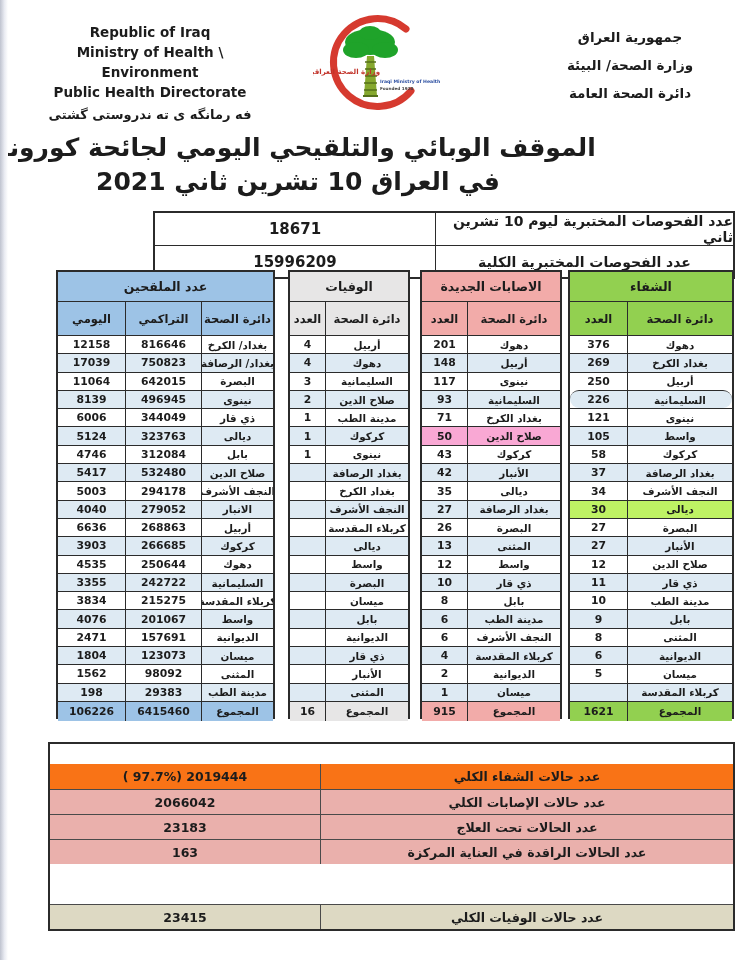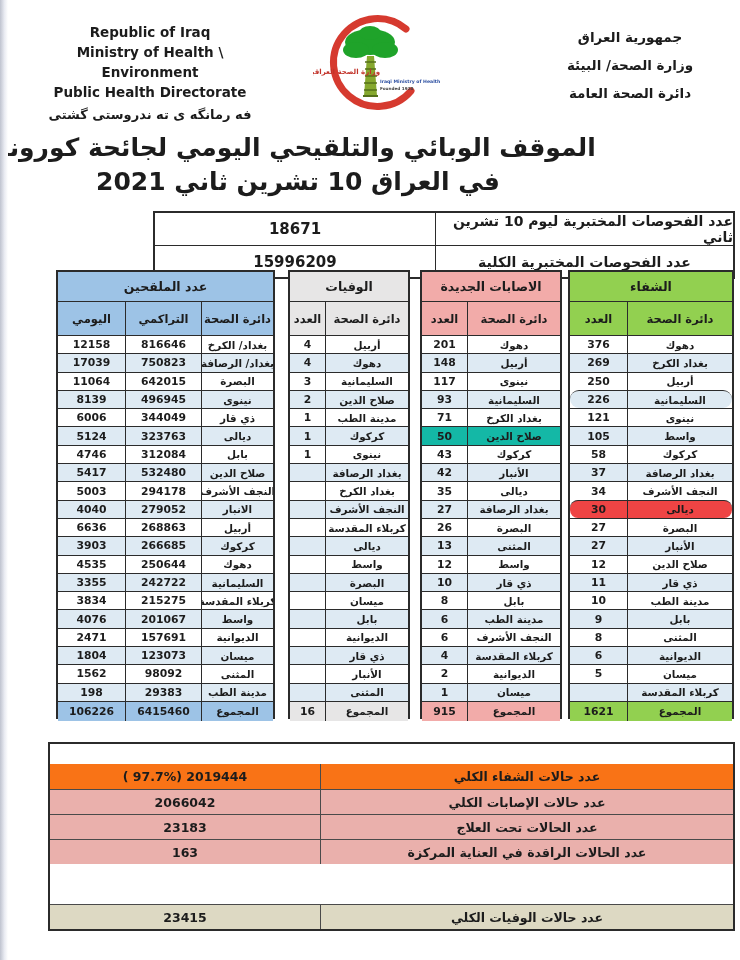--- a/index.html
+++ b/index.html
@@ -330,21 +330,21 @@
         <div class="c c1 cell-region">نينوى</div>
       </div>
       <div class="rt-r rt-row" style="background: rgb(222, 234, 243);">
         <div class="c c0">93</div>
         <div class="c c1 cell-region">السليمانية</div>
       </div>
       <div class="rt-r rt-row">
         <div class="c c0">71</div>
         <div class="c c1 cell-region">بغداد الكرخ</div>
       </div>
-      <div class="rt-r rt-row" style="background: #14b8a6;">
+      <div class="rt-r rt-row" style="background: #f9a8d4;">
         <div class="c c0">50</div>
         <div class="c c1 cell-region">صلاح الدين</div>
       </div>
       <div class="rt-r rt-row">
         <div class="c c0">43</div>
         <div class="c c1 cell-region">كركوك</div>
       </div>
       <div class="rt-r rt-row" style="background: rgb(222, 234, 243);">
         <div class="c c0">42</div>
         <div class="c c1 cell-region">الأنبار</div>
@@ -437,21 +437,21 @@
         <div class="c c1 cell-region">كركوك</div>
       </div>
       <div class="rt-r rt-row" style="background: rgb(222, 234, 243);">
         <div class="c c0">37</div>
         <div class="c c1 cell-region">بغداد الرصافة</div>
       </div>
       <div class="rt-r rt-row">
         <div class="c c0">34</div>
         <div class="c c1 cell-region">النجف الأشرف</div>
       </div>
-      <div class="rt-r rt-row" style="background: #ef4444; border-radius: 8px;">
+      <div class="rt-r rt-row" style="background: #bef264;">
         <div class="c c0">30</div>
         <div class="c c1 cell-region">ديالى</div>
       </div>
       <div class="rt-r rt-row">
         <div class="c c0">27</div>
         <div class="c c1 cell-region">البصرة</div>
       </div>
       <div class="rt-r rt-row" style="background: rgb(222, 234, 243);">
         <div class="c c0">27</div>
         <div class="c c1 cell-region">الأنبار</div>

